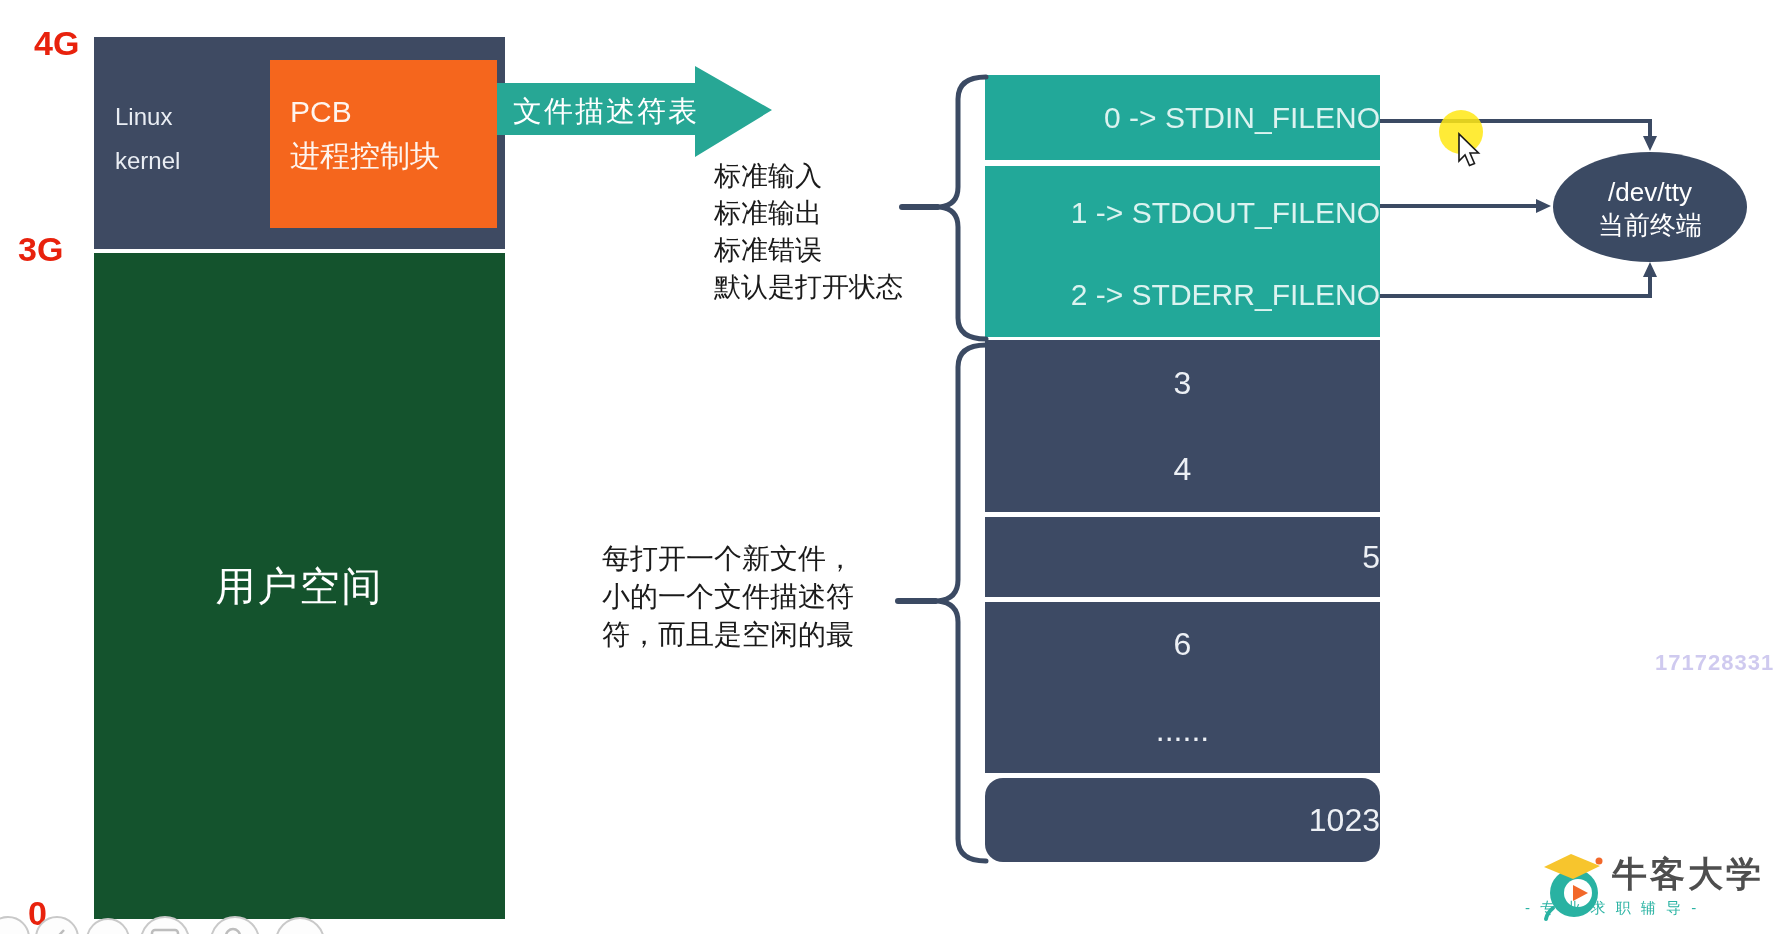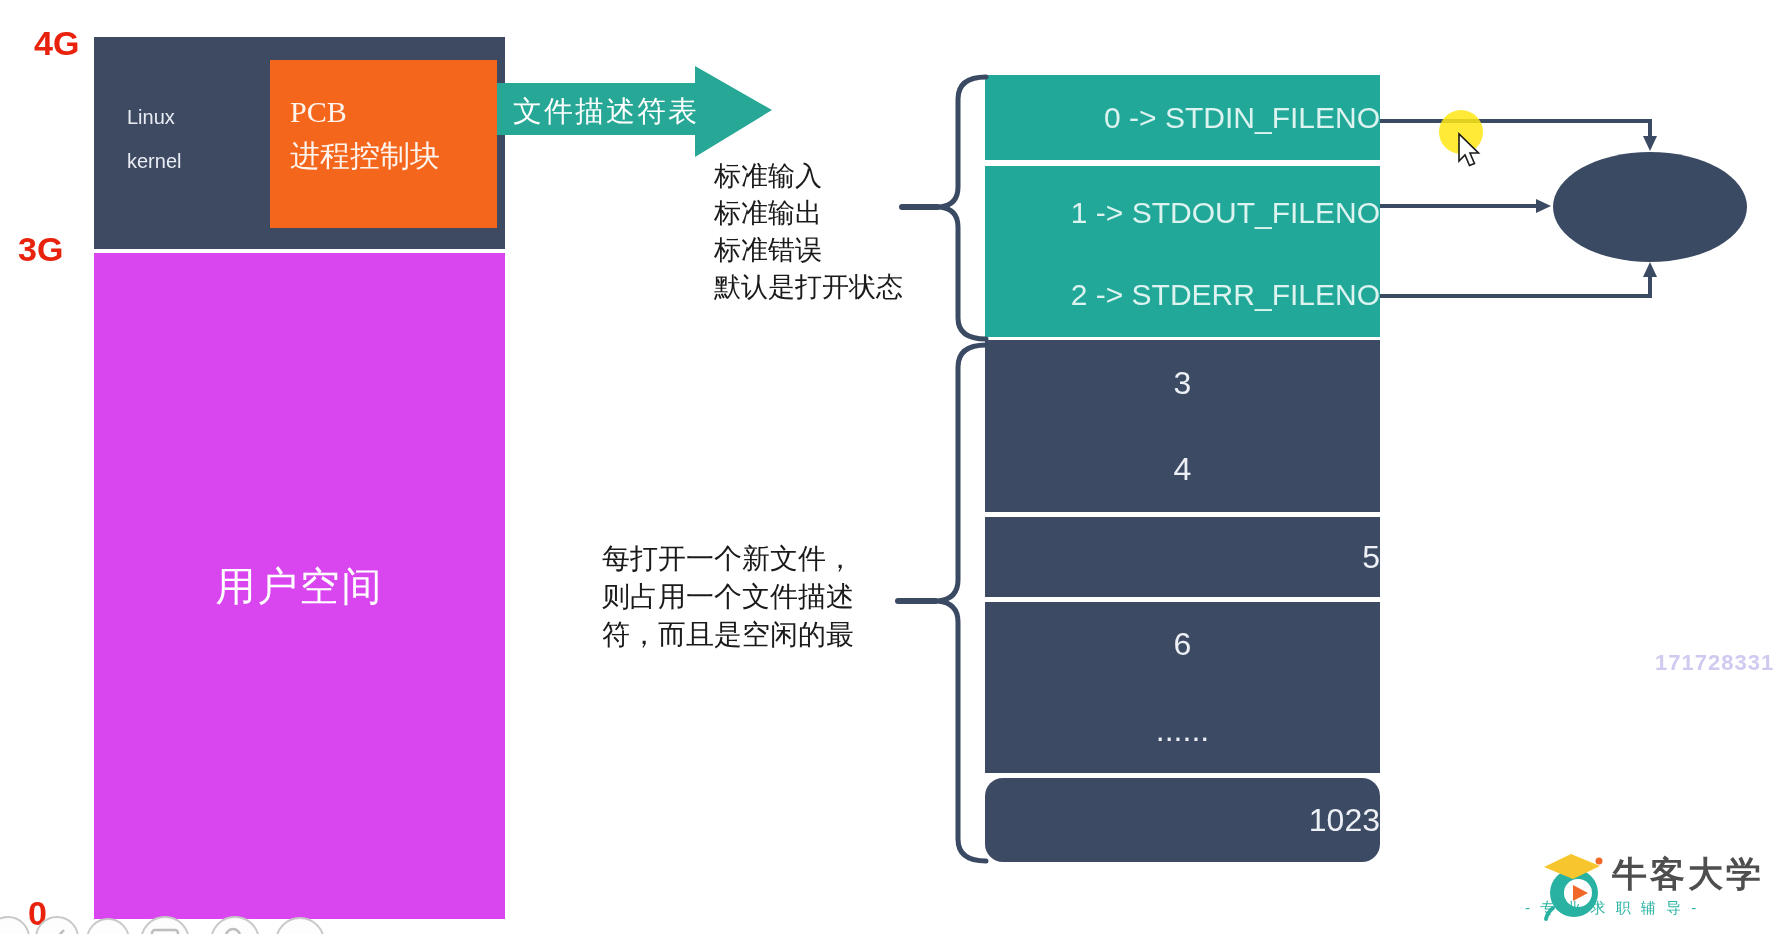--- a/index.html
+++ b/index.html
@@ -8,24 +8,24 @@
   #stage { position:relative; width:1775px; height:934px; background:#ffffff; overflow:hidden; }
 
   
   .mem-label { position:absolute; color:#E8220D; font-weight:bold; font-size:34px; line-height:34px; }
   #lbl-4g { left:34px; top:26px; }
   #lbl-3g { left:18px; top:232px; }
   #lbl-0  { left:28px; top:896px; }
 
   
   #kernel-box { position:absolute; left:94px; top:37px; width:411px; height:212px; background:#3E4A62; }
-  #kernel-text { position:absolute; left:21px; top:58px; color:#E9EDF3; font-size:20px; line-height:44px; white-space:pre-line;margin-left:12px; }
+  #kernel-text { position:absolute; left:21px; top:58px; color:#E9EDF3; font-size:24px; line-height:44px; white-space:pre-line; }
   #pcb-box { position:absolute; left:176px; top:23px; width:227px; height:168px; background:#F5661D; }
-  #pcb-text { position:absolute; left:20px; top:30px; color:#FEF4EE; font-size:30px; line-height:44px;font-family:Liberation Serif, serif; }
-  #user-box { position:absolute; left:94px; top:253px; width:411px; height:666px; background:#d946ef;
+  #pcb-text { position:absolute; left:20px; top:30px; color:#FEF4EE; font-size:30px; line-height:44px; }
+  #user-box { position:absolute; left:94px; top:253px; width:411px; height:666px; background:#14532d;
               display:flex; align-items:center; justify-content:center; }
   #user-box span { color:#FFFFFF; font-size:40px; letter-spacing:2px; }
 
   
   #overlay { position:absolute; left:0; top:0; width:1775px; height:934px; z-index:2; pointer-events:none; }
 
   
   #fd-arrow-label { position:absolute; left:500px; top:92px; width:212px; text-align:center;
                     color:#FFFFFF; font-size:29px; letter-spacing:2px; z-index:3; }
 
@@ -136,21 +136,21 @@
 
   <div class="note" id="std-note">
     <div>标准输入</div>
     <div>标准输出</div>
     <div>标准错误</div>
     <div>默认是打开状态</div>
   </div>
 
   <div class="note" id="open-note">
     <div>每打开一个新文件，</div>
-    <div>则占用一个文件描述</div>
+    <div>小的一个文件描述符</div>
     <div>符，而且是空闲的最</div>
   </div>
 
   <div class="fd-row teal" id="r0">
     <span>0 -&gt; STDIN_FILENO</span>
   </div>
   <div class="fd-row teal" id="r1">
     <span>1 -&gt; STDOUT_FILENO</span>
   </div>
   <div class="fd-row teal" id="r2">
@@ -164,19 +164,23 @@
     <span>5</span>
   </div>
   <div class="fd-row dark two" id="rB">
     <span>6</span>
     <span>......</span>
   </div>
   <div class="fd-row dark" id="rC">
     <span>1023</span>
   </div>
 
+  <div id="terminal-text">
+    <div>/dev/tty</div>
+    <div>当前终端</div>
+  </div>
 
   <div id="watermark">171728331</div>
 
   <div id="logo-name">牛客大学</div>
   <div id="logo-tagline">- 专 业 求 职 辅 导 -</div>
 
 </div>
 
 </body></html>

